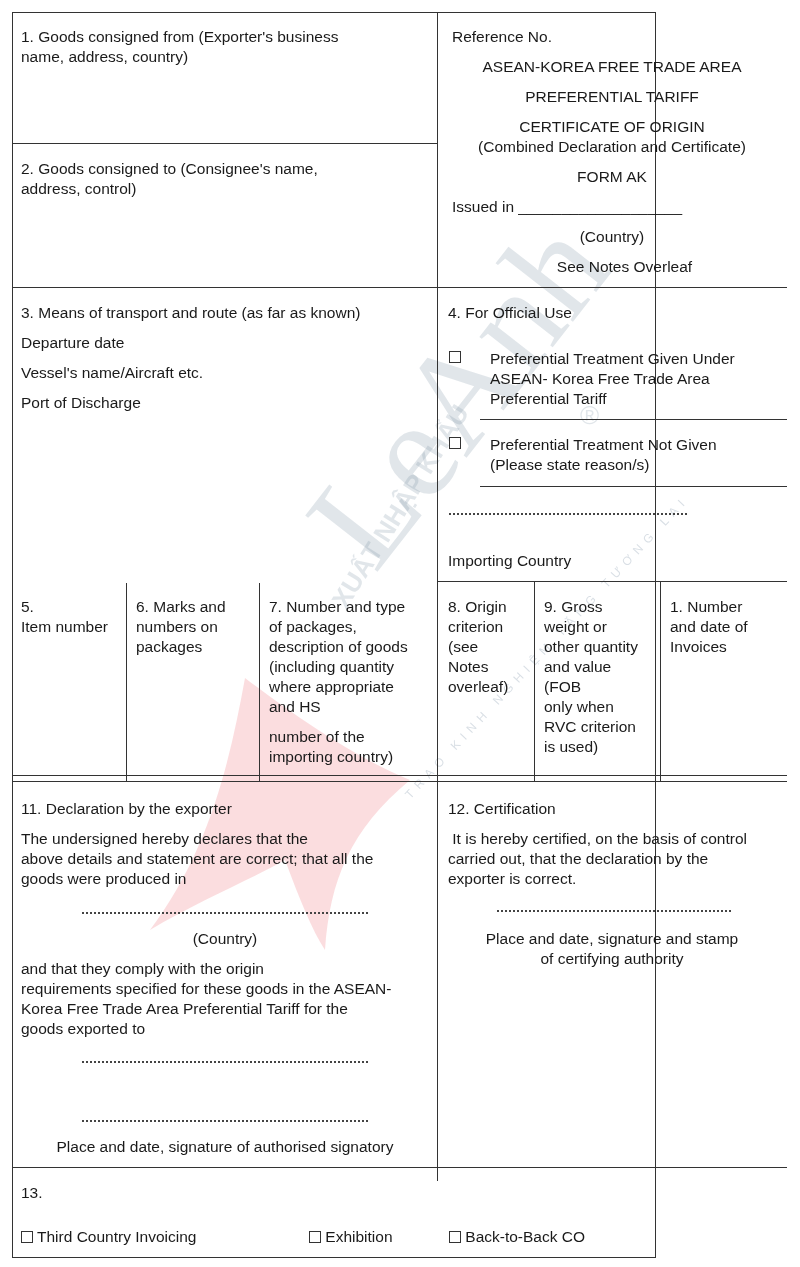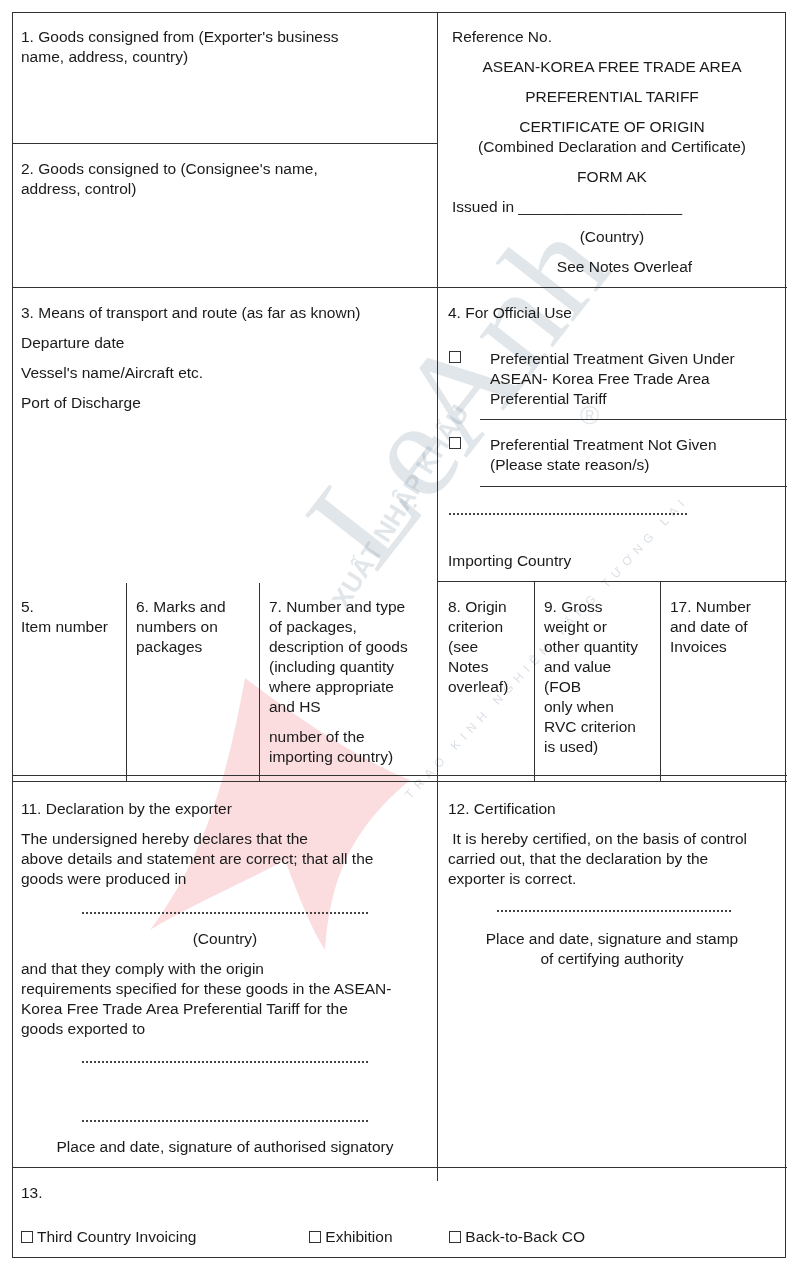--- a/index.html
+++ b/index.html
@@ -1,19 +1,19 @@
 <!DOCTYPE html>
 <html><head>
   <meta charset="utf-8">
   <style>
     * { box-sizing: border-box; margin: 0; padding: 0; }
     html, body { width: 800px; height: 1267px; background: #ffffff; overflow: hidden; }
     body { font-family: "Liberation Sans", sans-serif; color: #1a1a1a; font-size: 15.5px; line-height: 20px; position: relative; }
 
-    .form { position: absolute; left: 12px; top: 12px; width: 774px; height: 1246px; border: 1.5px solid #333; }
+    .form { position: absolute; left: 12px; top: 12px; width: 644px; height: 1246px; border: 1.5px solid #333; }
     .cell { position: absolute; }
 
     .p { position: absolute; white-space: nowrap; }
     .center { text-align: center; }
 
     .hline { position: absolute; height: 0; border-top: 1.3px solid #333; }
     .vline { position: absolute; width: 0; border-left: 1.3px solid #333; }
 
     .box { display: inline-block; width: 12px; height: 12px; border: 1px solid #333; vertical-align: -1px; background: #fff; }
 
@@ -127,21 +127,21 @@
     <div>9. Gross</div>
     <div>weight or</div>
     <div>other quantity</div>
     <div>and value</div>
     <div>(FOB</div>
     <div>only when</div>
     <div>RVC criterion</div>
     <div>is used)</div>
   </div>
   <div class="p" style="left:657px;top:584px;">
-    <div>17. Number</div>
+    <div>1. Number</div>
     <div>and date of</div>
     <div>Invoices</div>
   </div>
 
   <div class="p" style="left:8px;top:786px;">11. Declaration by the exporter</div>
   <div class="p" style="left:8px;top:816px;">The undersigned hereby declares that the</div>
   <div class="p" style="left:8px;top:836px;">above details and statement are correct; that all the</div>
   <div class="p" style="left:8px;top:856px;">goods were produced in</div>
   <div class="dots" style="left:69px;top:899px;width:286px;"></div>
   <div class="p center" style="left:0;width:424px;top:916px;">(Country)</div>

